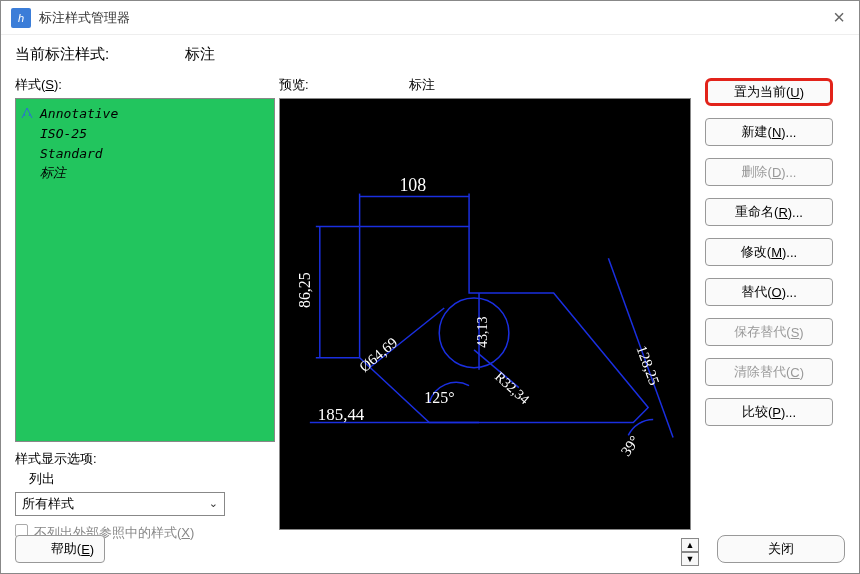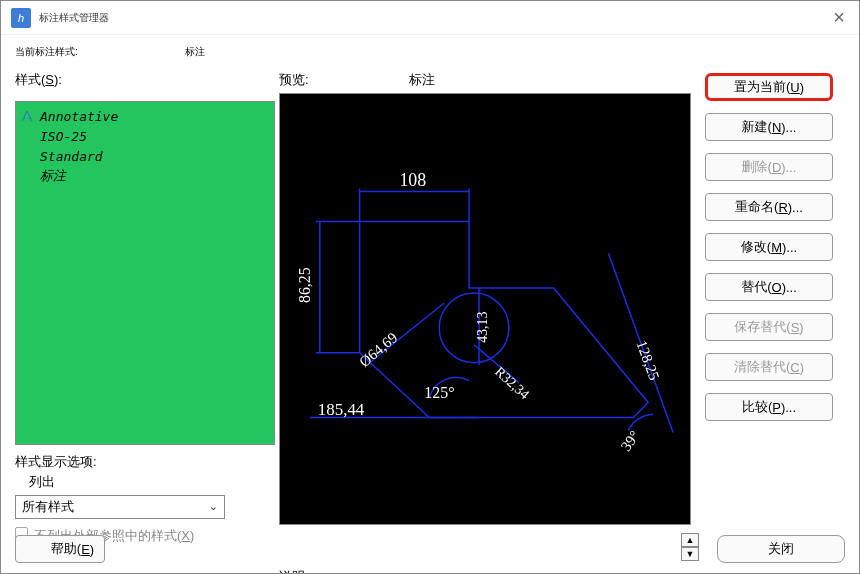--- a/index.html
+++ b/index.html
@@ -1,32 +1,32 @@
 <!DOCTYPE html>
 <html><head>
 <meta charset="utf-8">
 <style>
   * { box-sizing: border-box; margin: 0; padding: 0; font-family: "Microsoft YaHei", "SimSun", sans-serif; }
   body { background: #fff; width: 860px; height: 574px; overflow: hidden; border: 1px solid #888; position: relative; }
   
   .titlebar { height: 34px; display: flex; align-items: center; padding: 0 10px; border-bottom: 1px solid #eee; }
   .app-icon { width: 20px; height: 20px; background: #3b7dd8; color: #fff; display: flex; align-items: center; justify-content: center; font-size: 11px; font-style: italic; border-radius: 2px; }
-  .title { margin-left: 8px; font-size: 10px; color: #333; }
+  .title { margin-left: 8px; font-size: 13px; color: #333; }
   .close-x { margin-left: auto; font-size: 20px; color: #666; cursor: pointer; padding: 0 4px; }
   
   .content { padding: 10px 14px 0 14px; }
-  .row-top { display: flex; font-size: 10px; color: #000; margin-bottom: 12px; }
+  .row-top { display: flex; font-size: 15px; color: #000; margin-bottom: 12px; }
   .row-top .label { width: 170px; }
   
   .main-row { display: flex; }
   .left-col { width: 260px; }
   .center-col { width: 420px; margin-left: 4px; }
   .right-col { width: 140px; margin-left: 6px; }
   
-  .section-label { font-size: 13px; color: #000; margin-bottom: 12px; }
+  .section-label { font-size: 13px; color: #000; margin-bottom: 4px; }
   .underline { text-decoration: underline; }
   
   .styles-list { border: 1px solid #888; height: 344px; background: #22c55e; padding: 4px; font-size: 13px; overflow: auto; font-style: italic; }
   .styles-list .item { display: flex; align-items: center; height: 20px; }
   .styles-list .icon-anno { width: 16px; margin-right: 4px; }
   .styles-list .spacer { width: 20px; }
   
   .svg-anno { display: block; }
   
   .display-opts { margin-top: 8px; font-size: 13px; }

